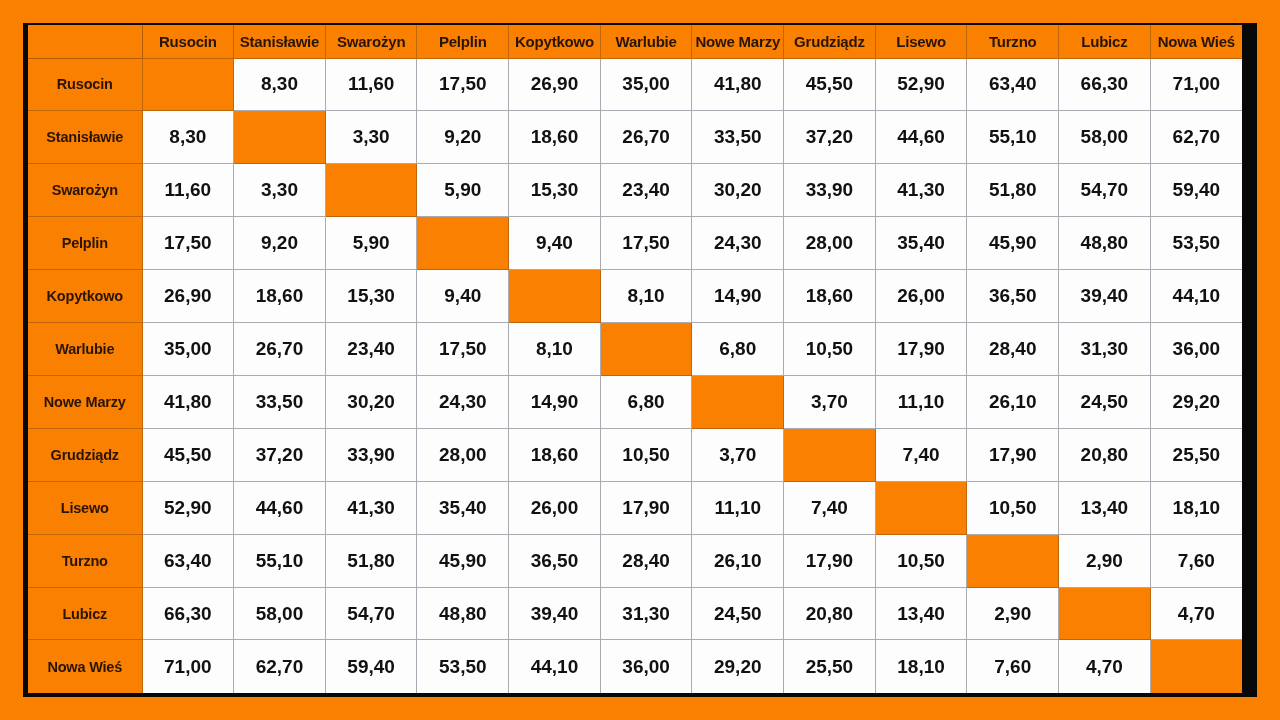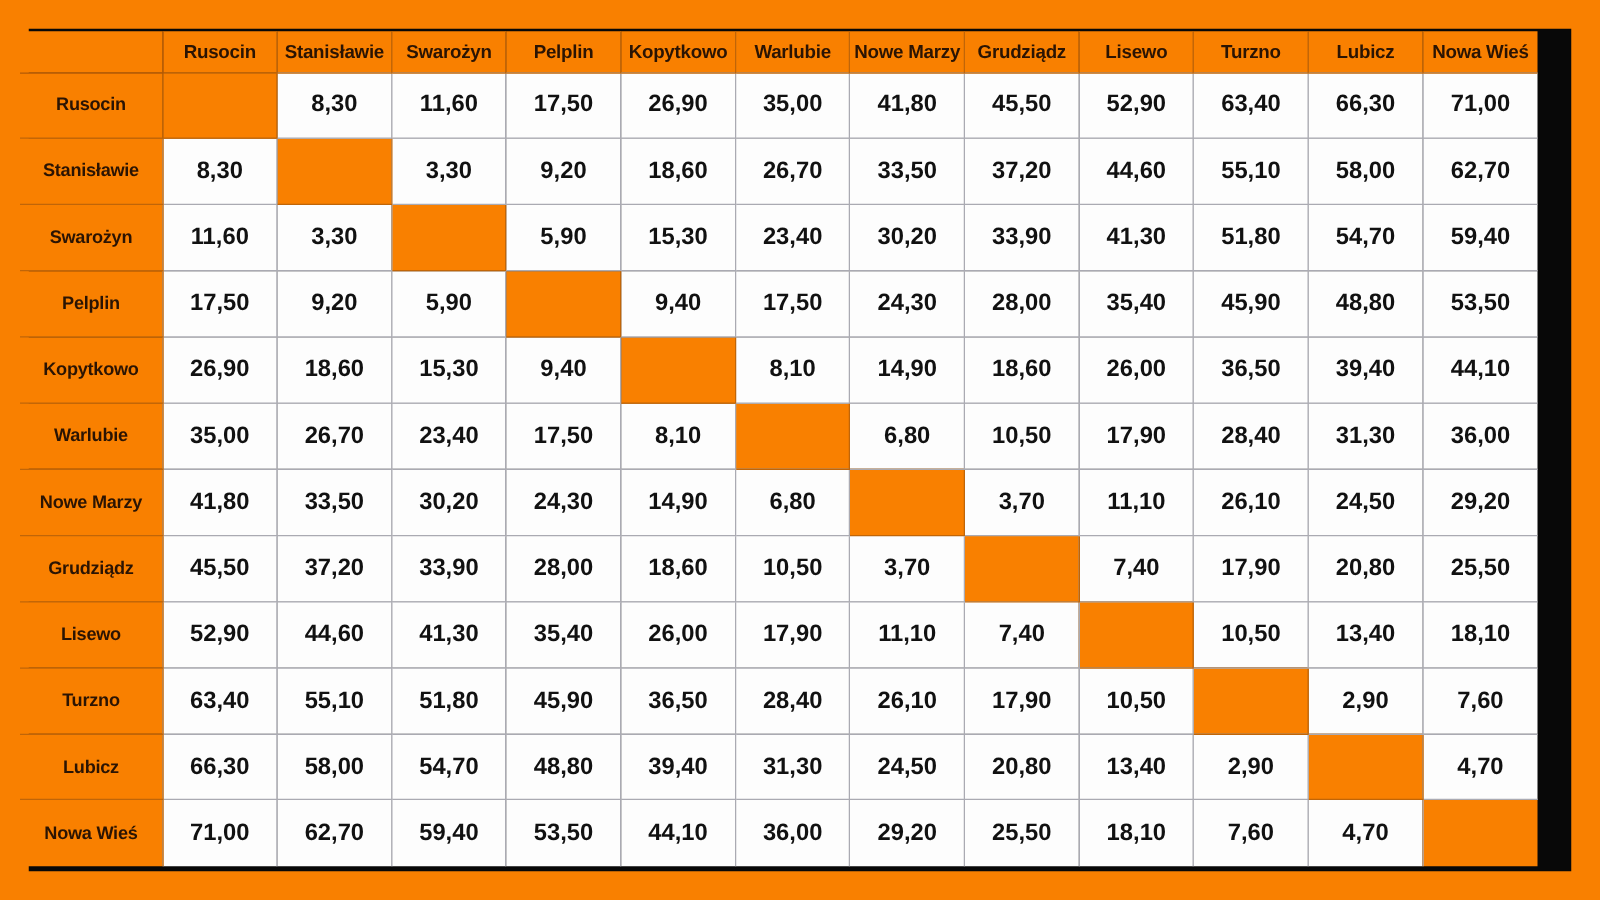--- a/index.html
+++ b/index.html
@@ -18,21 +18,21 @@
     left: 23px;
     top: 23px;
     width: 1234px;
     height: 674px;
     background: #080808;
     box-sizing: border-box;
     padding: 2px;
   }
   #table-wrap {
     position: absolute;
-    left: 16px;
+    left: 28px;
     top: 25px;
     width: 1214px;
     height: 668px;
   }
   table.matrix {
     width: 1214px;
     height: 668px;
     border-collapse: collapse;
     table-layout: fixed;
   }

